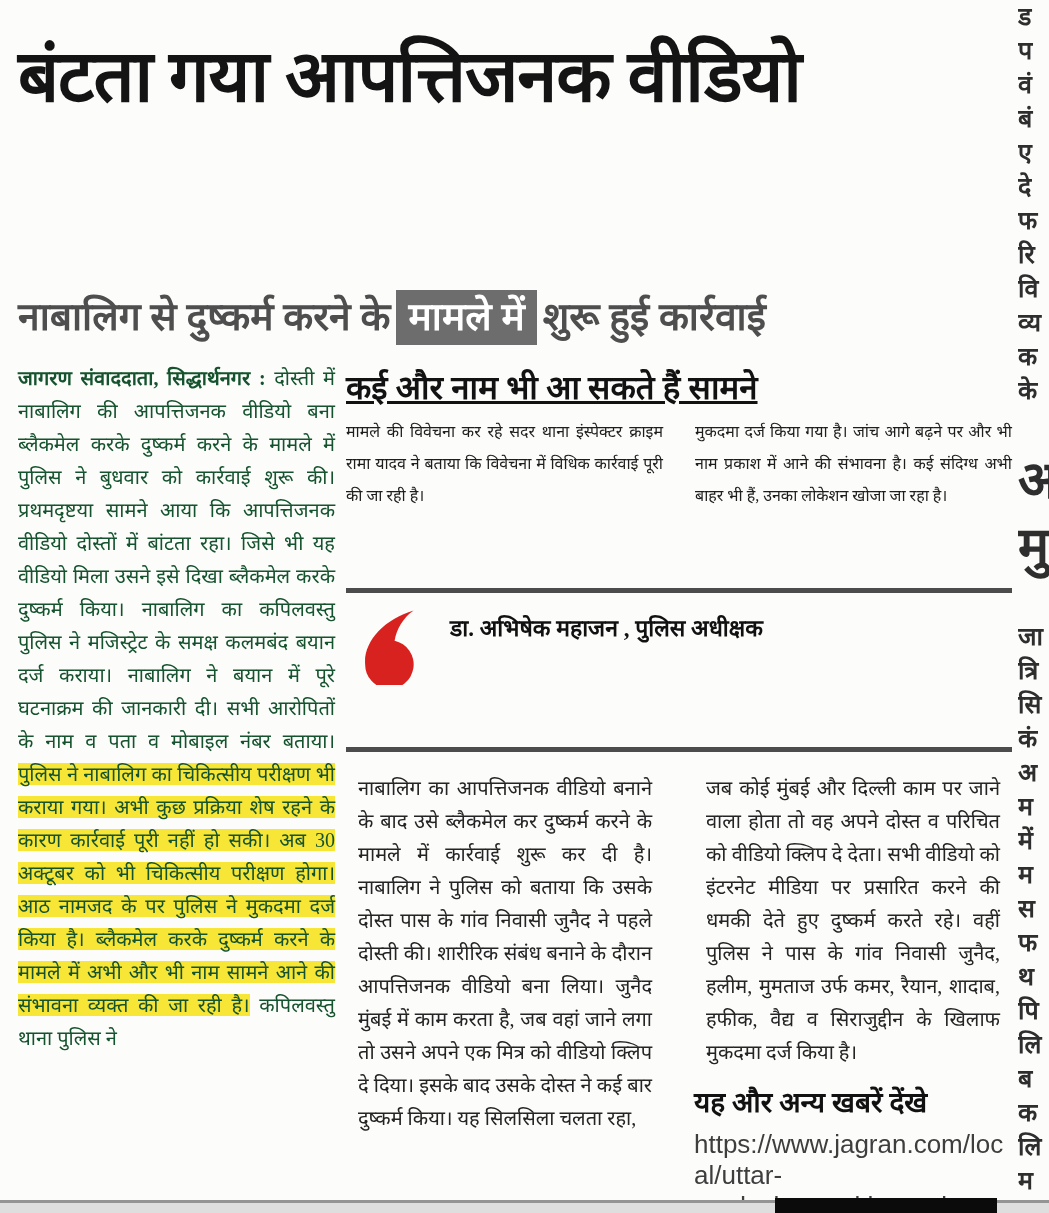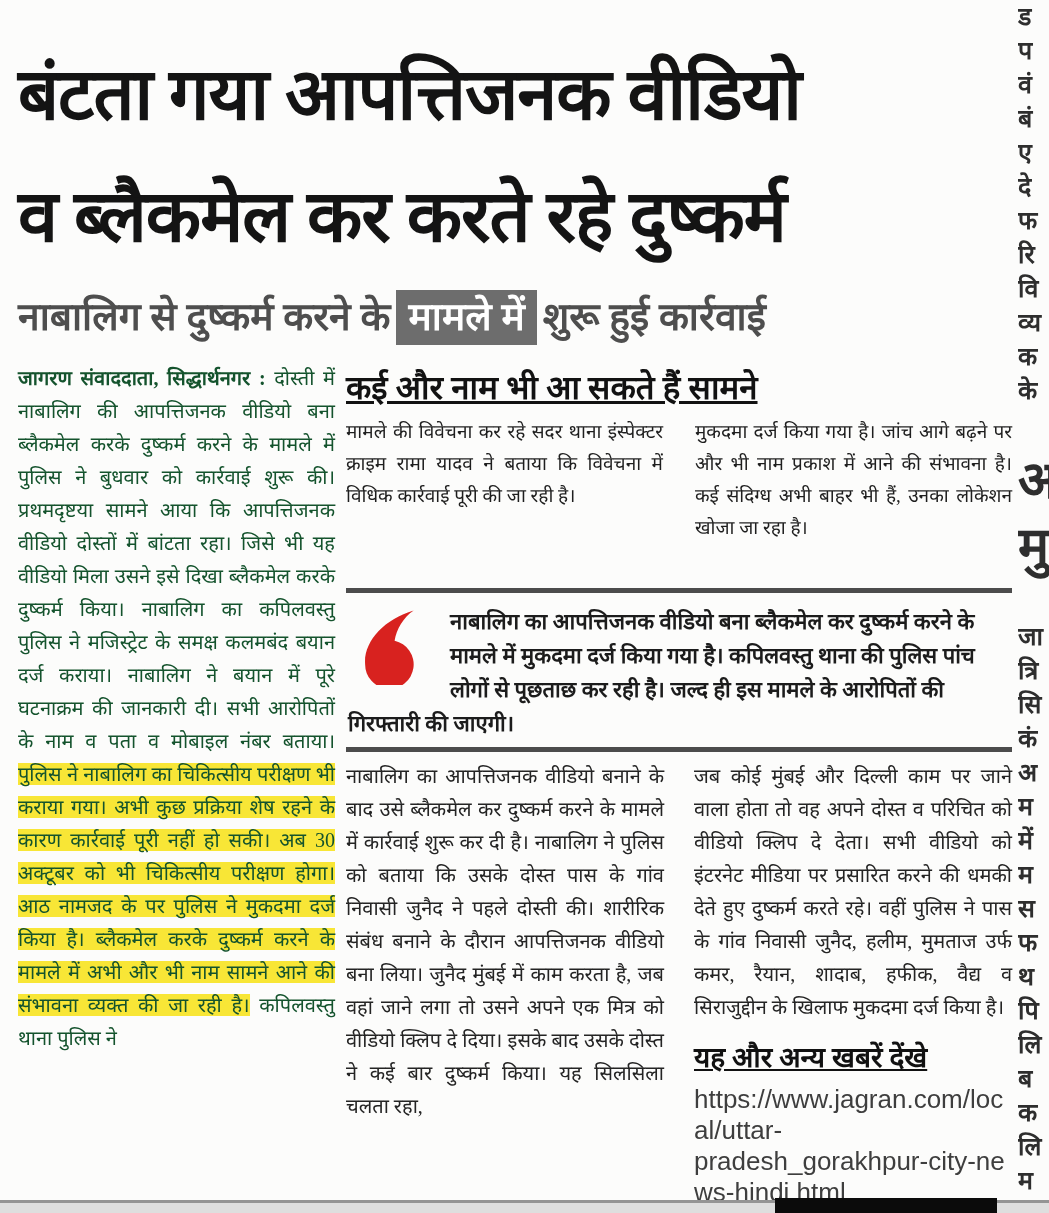--- a/index.html
+++ b/index.html
@@ -5,55 +5,55 @@
   html,body{margin:0;padding:0;background:#e8e8e8;}
   .page{
     position:relative; width:1049px; height:1213px;
     background:#fcfcfb; overflow:hidden; margin:0 auto;
     font-family:"Liberation Serif","DejaVu Serif",serif;
     color:#232323;
   }
   .main{position:absolute;left:0;top:0;width:1013px;height:1213px;overflow:hidden;}
 
   
-  .headline{position:absolute;left:18px;top:34px;width:985px;color:#141414;font-weight:700;}
+  .headline{position:absolute;left:18px;top:16px;width:985px;color:#141414;font-weight:700;}
   .headline .hl-line{font-size:72px;line-height:122px;white-space:nowrap;letter-spacing:-1px;}
 
   
   .subheadline{position:absolute;left:18px;top:288px;width:985px;
     font-size:39px;font-weight:700;color:#4e4e4e;white-space:nowrap;}
   .subhead-box{background:#6d6d6d;color:#ffffff;padding:5px 12px 7px 12px;margin:0 6px;}
 
   
   .left-col{position:absolute;left:18px;top:362px;width:317px;
     font-size:20px;line-height:33px;text-align:justify;color:#14532d;}
   .byline{font-weight:700;}
   .yellow-hl{background:#f8e636;}
 
   
   .info-box{position:absolute;left:346px;top:366px;width:666px;}
   .info-heading{font-size:33px;font-weight:700;color:#121212;line-height:44px;text-decoration:underline;}
   .info-cols{display:flex;gap:32px;margin-top:6px;}
-  .info-col{flex:1;font-size:19px;line-height:32px;text-align:justify;color:#1e1e1e;}
+  .info-col{flex:1;font-size:16px;line-height:32px;text-align:justify;color:#1e1e1e;}
   .info-col p{margin:0;}
   .info-col p.indent{text-indent:30px;}
 
   
   .quote-block{position:absolute;left:346px;top:588px;width:666px;height:164px;
     border-top:5px solid #4c4c4c;border-bottom:5px solid #4c4c4c;
     box-sizing:border-box;padding:12px 2px 6px 2px;overflow:hidden;}
   .quote-mark{float:left;width:84px;height:78px;margin:2px 16px 2px 2px;}
   .quote-text{font-size:22px;font-weight:700;line-height:34px;color:#1c1c1c;text-align:left;margin:0;}
   .quote-attr{font-size:23px;font-weight:700;color:#111;margin-top:6px;}
 
   
   .body-cols{position:absolute;left:346px;top:760px;width:666px;display:flex;gap:30px;}
   .body-col{flex:1;font-size:20px;line-height:33px;text-align:justify;color:#242424;}
-  .body-col p{margin:0;}
-  .more-news-heading{font-size:28px;font-weight:700;color:#111;margin:16px 0 8px 0;line-height:36px;text-align:left;text-decoration:underline;}
+  .body-col p{margin:12px;}
+  .more-news-heading{font-size:28px;font-weight:700;color:#111;margin:16px 0 8px 0;line-height:36px;text-align:left;}
   .article-url{font-family:"Liberation Sans","DejaVu Sans",sans-serif;
     font-size:26px;line-height:31px;color:#3e3e3e;word-break:break-all;text-align:left;}
 
   
   .edge-col{position:absolute;left:1018px;top:0;width:31px;height:1213px;overflow:hidden;
     font-weight:700;color:#2e2e2e;}
   .edge-char{height:34px;line-height:34px;font-size:25px;overflow:hidden;}
   .edge-char.big{height:66px;line-height:66px;font-size:52px;}
   .edge-char.gap{height:40px;}
 
@@ -63,21 +63,20 @@
   .bottom-black-bar{position:absolute;left:775px;bottom:0;width:222px;height:15px;background:#0b0b0b;}
 </style>
 </head>
 <body>
 
 <div class="page">
   <div class="main">
 
     <div class="headline">
       <div class="hl-line">बंटता गया आपत्तिजनक वीडियो</div>
-      <div class="hl-line">व ब्लैकमेल कर करते रहे दुष्कर्म</div>
     </div>
 
     <div class="subheadline"><span>नाबालिग से दुष्कर्म करने के</span><span class="subhead-box">मामले में</span><span>शुरू हुई कार्रवाई</span></div>
 
     <div class="left-col"><span class="byline">जागरण संवाददाता, सिद्धार्थनगर :</span><span> दोस्ती में नाबालिग की आपत्तिजनक वीडियो बना ब्लैकमेल करके दुष्कर्म करने के मामले में पुलिस ने बुधवार को कार्रवाई शुरू की। प्रथमदृष्टया सामने आया कि आपत्तिजनक वीडियो दोस्तों में बांटता रहा। जिसे भी यह वीडियो मिला उसने इसे दिखा ब्लैकमेल करके दुष्कर्म किया। नाबालिग का कपिलवस्तु पुलिस ने मजिस्ट्रेट के समक्ष कलमबंद बयान दर्ज कराया। नाबालिग ने बयान में पूरे घटनाक्रम की जानकारी दी। सभी आरोपितों के नाम व पता व मोबाइल नंबर बताया। </span><span class="yellow-hl">पुलिस ने नाबालिग का चिकित्सीय परीक्षण भी कराया गया। अभी कुछ प्रक्रिया शेष रहने के कारण कार्रवाई पूरी नहीं हो सकी। अब 30 अक्टूबर को भी चिकित्सीय परीक्षण होगा। आठ नामजद के पर पुलिस ने मुकदमा दर्ज किया है। ब्लैकमेल करके दुष्कर्म करने के मामले में अभी और भी नाम सामने आने की संभावना व्यक्त की जा रही है।</span><span> कपिलवस्तु थाना पुलिस ने</span></div>
 
     <div class="info-box">
       <div class="info-heading">कई और नाम भी आ सकते हैं सामने</div>
       <div class="info-cols">
         <div class="info-col">
@@ -88,21 +87,20 @@
         </div>
       </div>
     </div>
 
     <div class="quote-block">
       <span class="quote-mark">
         <svg viewBox="0 0 90 90" width="84" height="78" aria-hidden="true">
           <path d="M70 4 C36 14 12 40 14 66 a28 28 0 1 0 34 -27 C50 26 58 12 70 4 Z" fill="#d8221f"></path>
         </svg>
       </span>
-      <p class="quote-text">नाबालिग का आपत्तिजनक वीडियो बना ब्लैकमेल कर दुष्कर्म करने के मामले में मुकदमा दर्ज किया गया है। कपिलवस्तु थाना की पुलिस पांच लोगों से पूछताछ कर रही है। जल्द ही इस मामले के आरोपितों की गिरफ्तारी की जाएगी।</p>
       <div class="quote-attr">डा. अभिषेक महाजन , पुलिस अधीक्षक</div>
     </div>
 
     <div class="body-cols">
       <div class="body-col">
         <p>नाबालिग का आपत्तिजनक वीडियो बनाने के बाद उसे ब्लैकमेल कर दुष्कर्म करने के मामले में कार्रवाई शुरू कर दी है। नाबालिग ने पुलिस को बताया कि उसके दोस्त पास के गांव निवासी जुनैद ने पहले दोस्ती की। शारीरिक संबंध बनाने के दौरान आपत्तिजनक वीडियो बना लिया। जुनैद मुंबई में काम करता है, जब वहां जाने लगा तो उसने अपने एक मित्र को वीडियो क्लिप दे दिया। इसके बाद उसके दोस्त ने कई बार दुष्कर्म किया। यह सिलसिला चलता रहा,</p>
       </div>
       <div class="body-col">
         <p>जब कोई मुंबई और दिल्ली काम पर जाने वाला होता तो वह अपने दोस्त व परिचित को वीडियो क्लिप दे देता। सभी वीडियो को इंटरनेट मीडिया पर प्रसारित करने की धमकी देते हुए दुष्कर्म करते रहे। वहीं पुलिस ने पास के गांव निवासी जुनैद, हलीम, मुमताज उर्फ कमर, रैयान, शादाब, हफीक, वैद्य व सिराजुद्दीन के खिलाफ मुकदमा दर्ज किया है।</p>
         <div class="more-news-heading">यह और अन्य खबरें देंखे</div>

